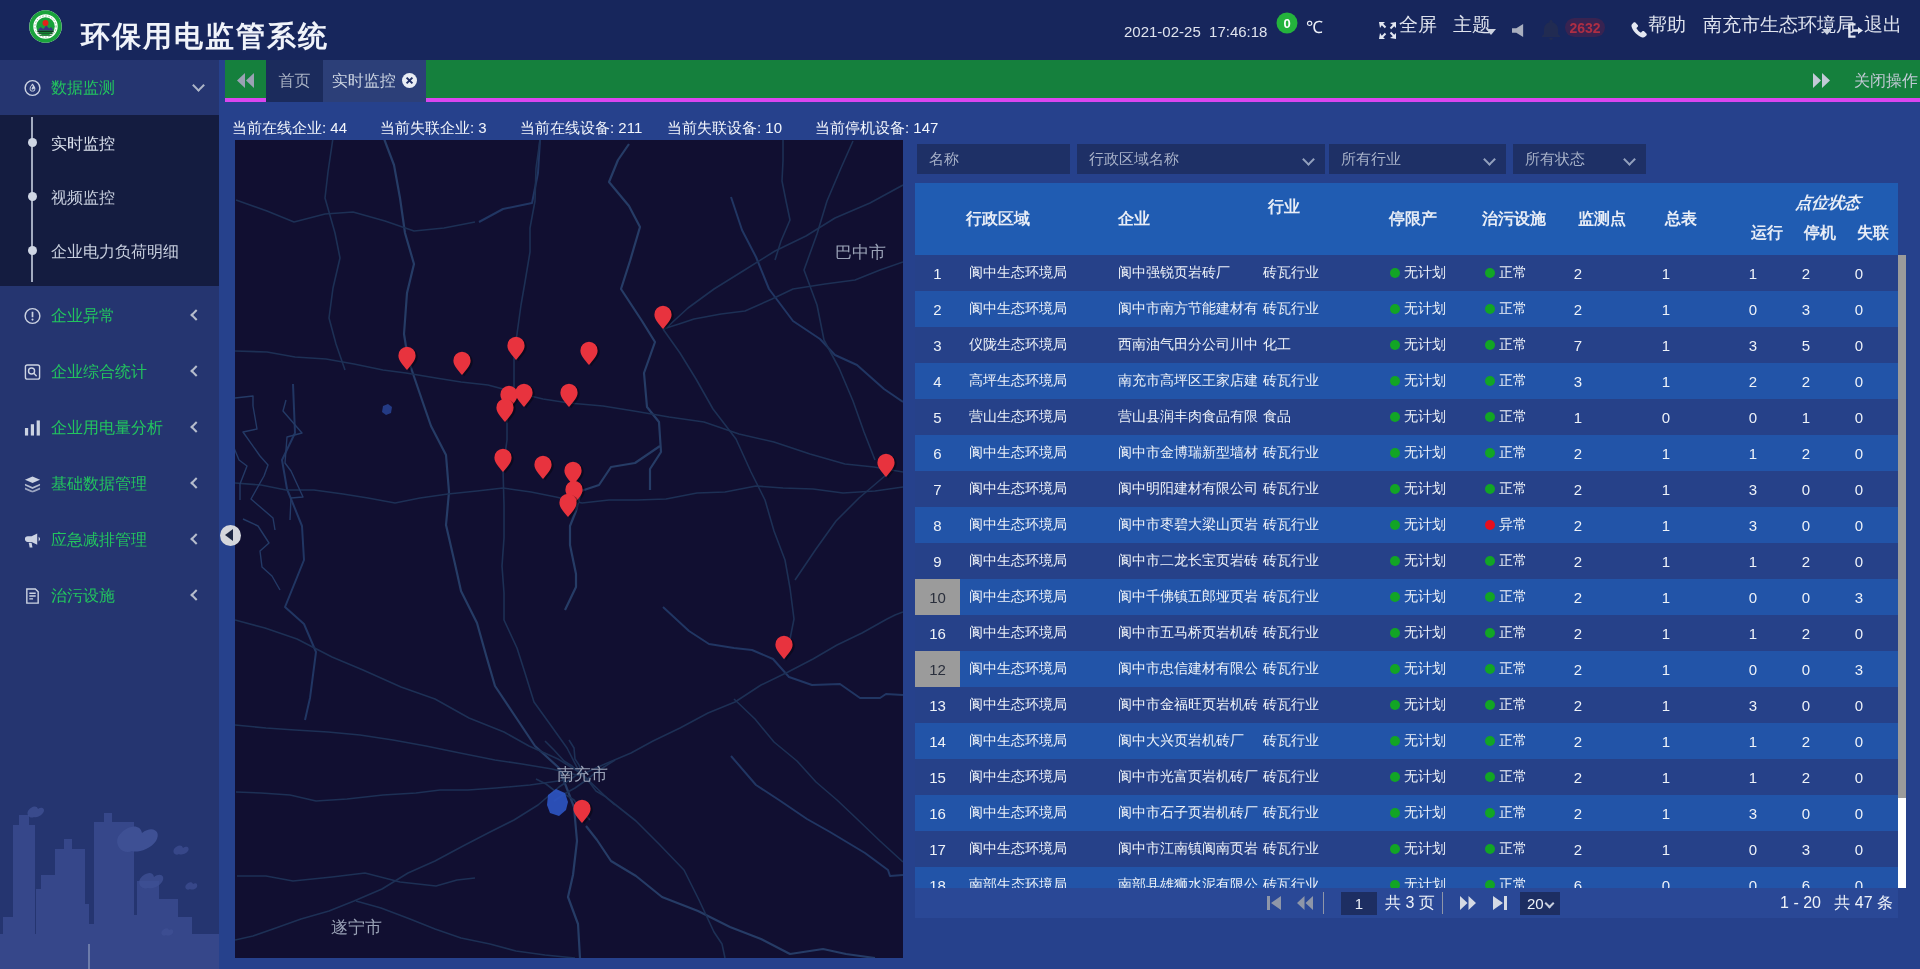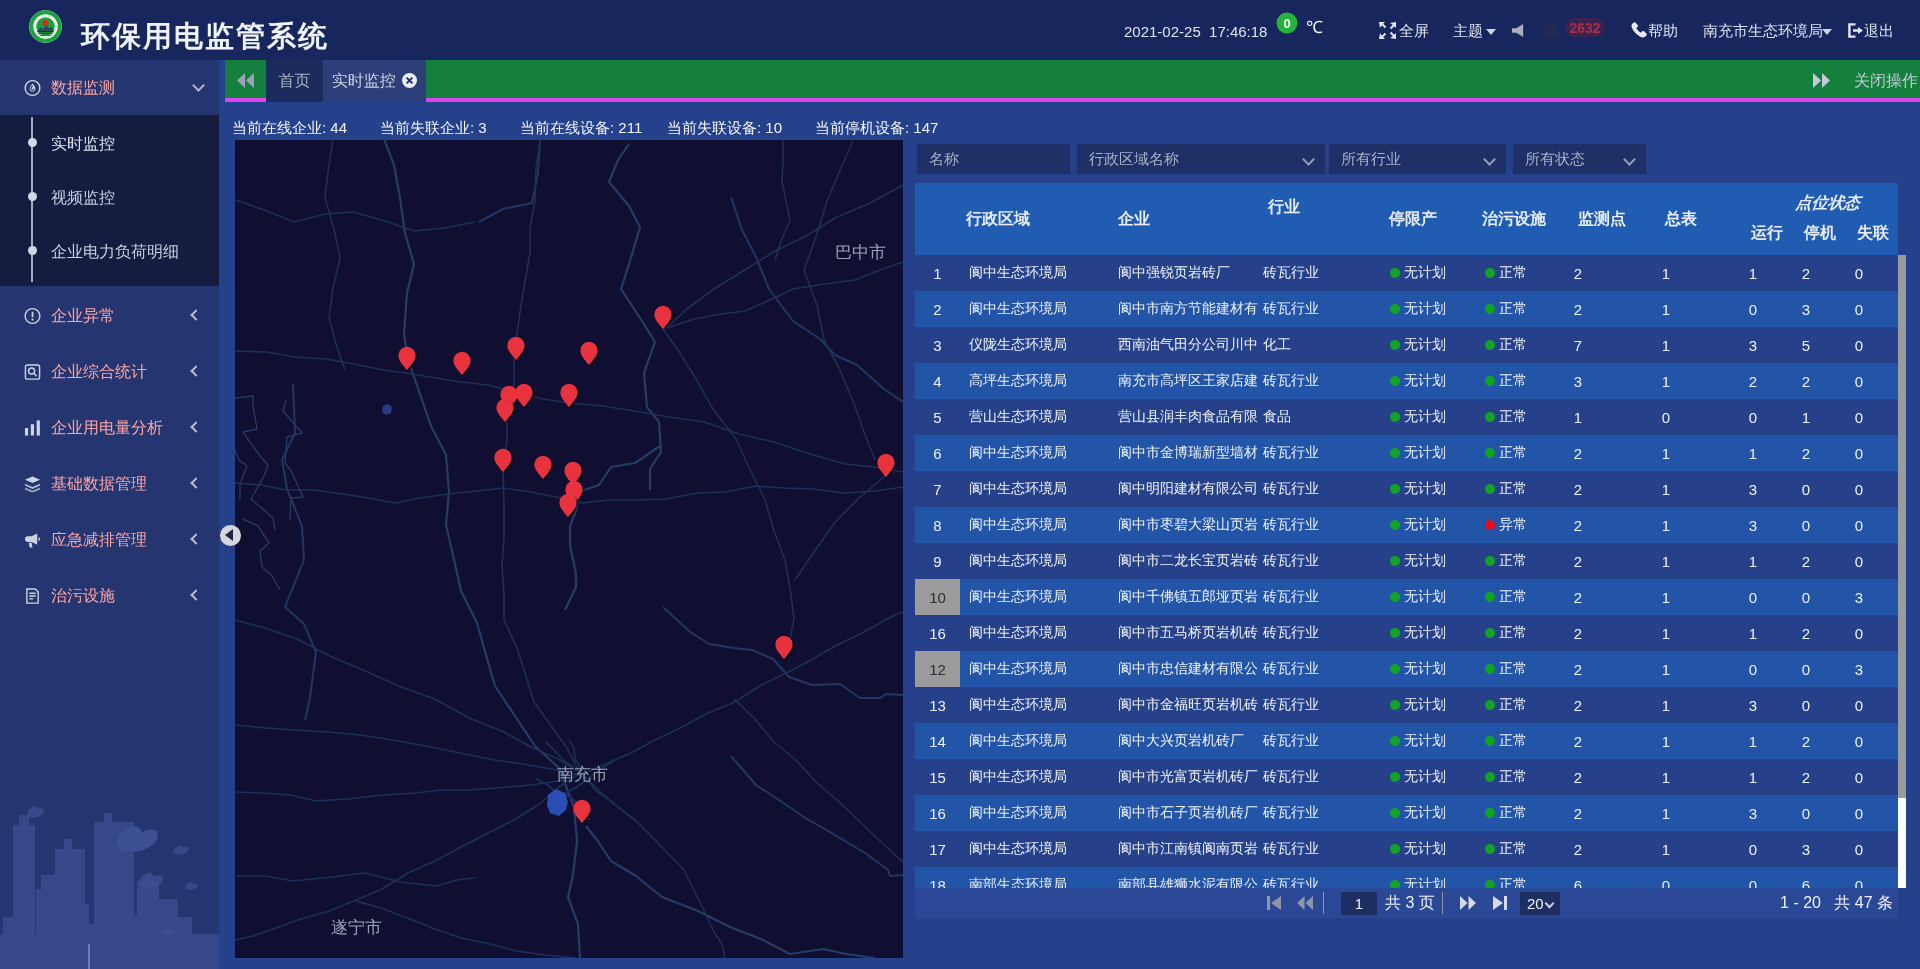--- a/index.html
+++ b/index.html
@@ -4,26 +4,26 @@
 <title>环保用电监管系统</title>
 <style>
 *{margin:0;padding:0;box-sizing:border-box;}
 html,body{width:1920px;height:969px;overflow:hidden;}
 body{font-family:"Liberation Sans",sans-serif;background:#26418c;position:relative;color:#dfe4f0;}
 .abs{position:absolute;}
 
 #header{position:absolute;left:0;top:0;width:1920px;height:60px;background:#17265c;}
 #title{position:absolute;left:81px;top:17px;font-size:29px;font-weight:bold;color:#f0f3fa;letter-spacing:2px;}
 #hdate{position:absolute;left:1124px;top:23px;font-size:15px;color:#dfe3ee;}
-.hitem{position:absolute;top:22px;font-size:15px;color:#dfe3ee;}
+.hitem{position:absolute;top:12px;font-size:19px;color:#dfe3ee;}
 
 #sidebar{position:absolute;left:0;top:60px;width:219px;height:909px;background:#253570;overflow:hidden;}
 #subnav{position:absolute;left:0;top:55px;width:219px;height:171px;background:#141c40;}
 .mitem{position:absolute;left:0;width:219px;height:56px;}
-.mtext{position:absolute;left:51px;top:50%;transform:translateY(-50%);font-size:16px;color:#fca5a5;}
+.mtext{position:absolute;left:51px;top:50%;transform:translateY(-50%);font-size:16px;color:#22c55e;}
 .mchevb{position:absolute;right:19px;top:50%;width:8px;height:8px;margin-top:-5px;border-left:2px solid #b6bdcd;border-bottom:2px solid #b6bdcd;transform:rotate(45deg);}
 .snavtext{position:absolute;left:51px;font-size:16px;color:#c9d0df;}
 .sdot{position:absolute;left:28px;width:9px;height:9px;border-radius:50%;background:#cfd6e4;}
 #sline{position:absolute;left:31px;top:57px;width:2px;height:165px;background:#a3abc0;}
 .micon{position:absolute;left:24px;top:50%;transform:translateY(-50%);width:17px;height:17px;}
 
 #tabbar{position:absolute;left:225px;top:60px;width:1701px;height:42px;background:#15803d;border-bottom:4px solid #d946ef;}
 .tab{position:absolute;top:0;height:42px;line-height:42px;font-size:16px;text-align:center;}
 
 .stat{position:absolute;top:119px;font-size:15px;color:#f2f5fb;}

